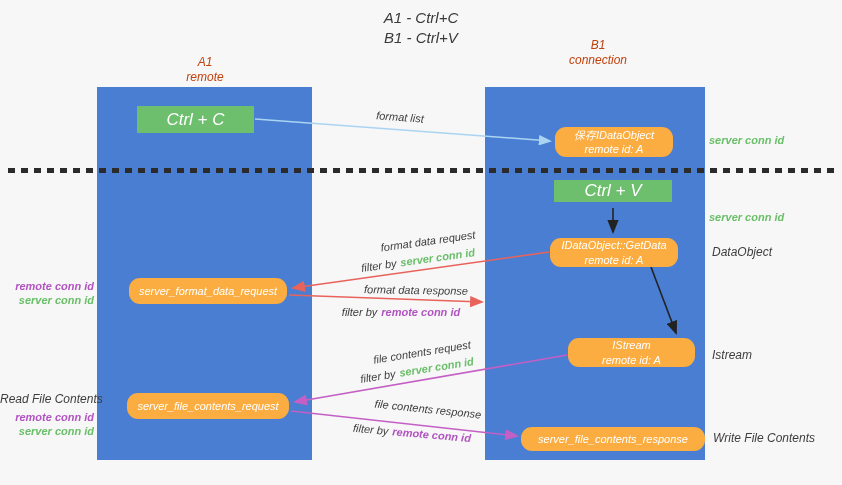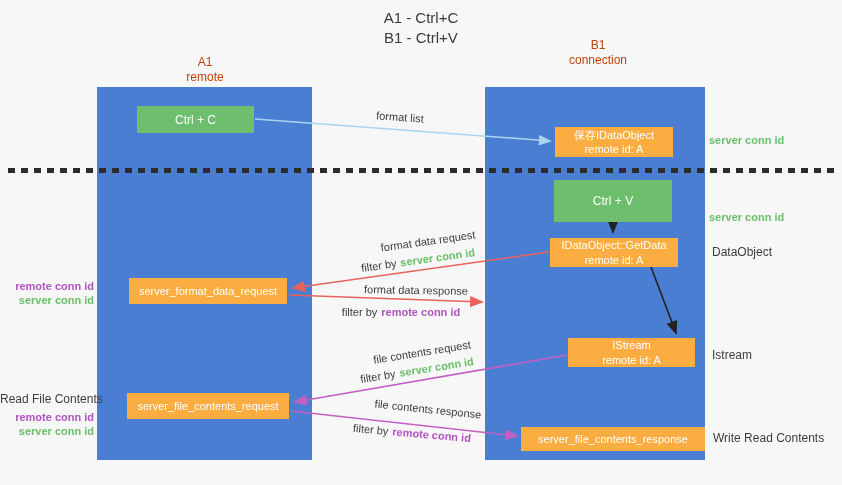--- a/index.html
+++ b/index.html
@@ -1,40 +1,40 @@
 <!DOCTYPE html>
 <html><head>
 <meta charset="utf-8">
 <style>
   html,body { margin:0; padding:0; background:#f7f7f7; }
   .canvas {
     position:relative; width:842px; height:485px; background:#f7f7f7;
-    font-family:"Liberation Sans", sans-serif; overflow:hidden;
+    font-family:"Liberation Sans", sans-serif; overflow:hidden;font-style:italic;
   }
   .title {
     position:absolute; left:301px; top:8px; width:240px; text-align:center;
     font-size:15px; line-height:1.32; color:#3a3a3a; z-index:5;
   }
   .col-header {
     position:absolute; text-align:center; font-size:12px; line-height:1.25;
     color:#c2410c; z-index:5;
   }
   .lifeline { position:absolute; background:#4a7ed2; z-index:1; }
   .divider {
     position:absolute; left:8px; top:168px; width:828px; height:5px; z-index:2;
     background:repeating-linear-gradient(90deg,#2b2b2b 0 7px,transparent 7px 13px);
   }
   .arrows { position:absolute; left:0; top:0; z-index:2; }
   .node {
     position:absolute; display:flex; flex-direction:column; align-items:center;
     justify-content:center; color:#ffffff; text-align:center; z-index:3;
     white-space:nowrap;
   }
-  .green-node  { background:#6dbe6d; font-size:12px; }
-  .orange-node { background:#fbad41; font-size:11px; line-height:1.3; }
+  .green-node  { background:#6dbe6d; font-size:17px; }
+  .orange-node { background:#fbad41; font-size:11px; line-height:1.3;border-radius:11px; }
   .side-label {
     position:absolute; font-size:12px; color:#3d3d3d; white-space:nowrap; z-index:4;
   }
   .green-text  { color:#6abf69; font-weight:bold; }
   .purple-text { color:#b253c2; font-weight:bold; }
   .conn-pair { font-size:11px; line-height:1.3; text-align:right; }
   .right-align { text-align:right; }
   .arrow-label {
     position:absolute; font-size:11px; color:#3d3d3d; white-space:nowrap; z-index:4;
     transform:translate(-50%,-50%) rotate(var(--r,0deg));
@@ -91,21 +91,21 @@
 
   <div class="node green-node" style="left:137px; top:106px; width:117px; height:27px">
     <div>Ctrl + C</div>
   </div>
 
   <div class="node orange-node" style="left:555px; top:127px; width:118px; height:30px">
     <div>保存IDataObject</div>
     <div>remote id: A</div>
   </div>
 
-  <div class="node green-node" style="left:554px; top:180px; width:118px; height:42px">
+  <div class="node green-node" style="left:554px; top:180px; width:118px; height:22px">
     <div>Ctrl + V</div>
   </div>
 
   <div class="node orange-node" style="left:550px; top:238px; width:128px; height:29px">
     <div>IDataObject::GetData</div>
     <div>remote id: A</div>
   </div>
 
   <div class="node orange-node" style="left:129px; top:278px; width:158px; height:26px">
     <div>server_format_data_request</div>
@@ -122,21 +122,21 @@
   </div>
 
   <div class="node orange-node" style="left:521px; top:427px; width:184px; height:24px">
     <div>server_file_contents_response</div>
   </div>
 
   <div class="side-label green-text" style="left:709px; top:134px; font-size:11px">server conn id</div>
   <div class="side-label green-text" style="left:709px; top:211px; font-size:11px">server conn id</div>
   <div class="side-label" style="left:712px; top:245px">DataObject</div>
   <div class="side-label" style="left:712px; top:348px">Istream</div>
-  <div class="side-label" style="left:713px; top:431px">Write Read Contents</div>
+  <div class="side-label" style="left:713px; top:431px">Write File Contents</div>
 
   <div class="side-label conn-pair" style="left:10px; top:279px; width:84px">
     <div class="purple-text">remote conn id</div>
     <div class="green-text">server conn id</div>
   </div>
   <div class="side-label right-align" style="left:0px; top:392px; width:94px">Read File Contents</div>
   <div class="side-label conn-pair" style="left:10px; top:410px; width:84px">
     <div class="purple-text">remote conn id</div>
     <div class="green-text">server conn id</div>
   </div>

